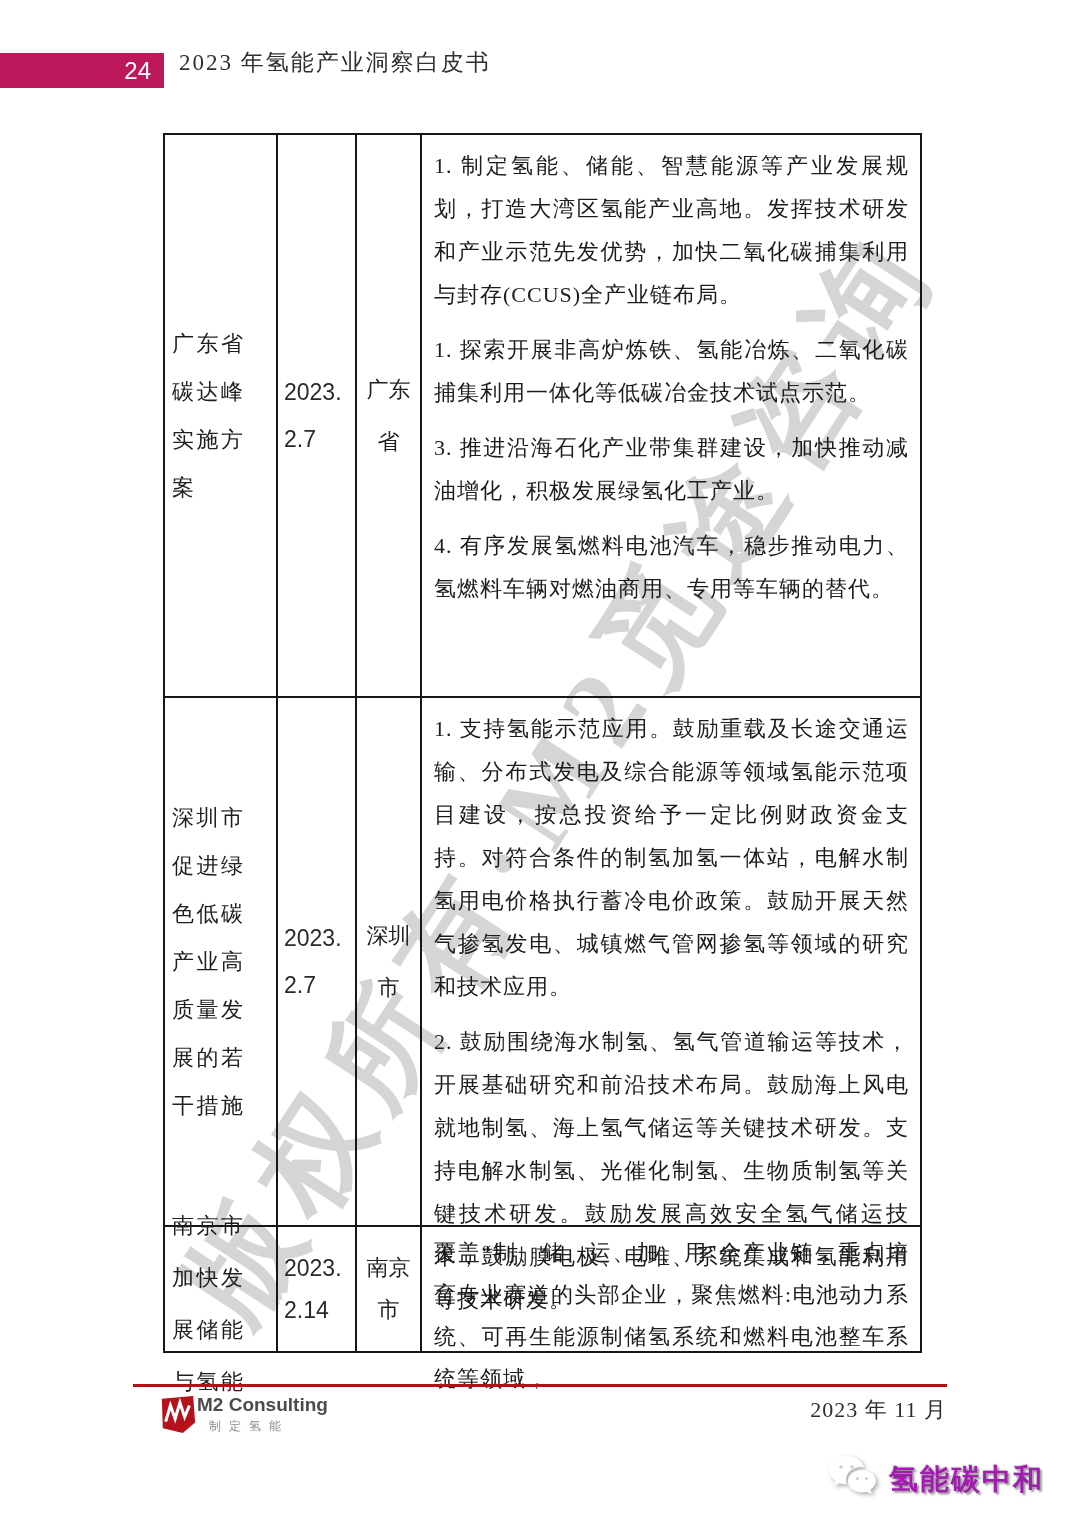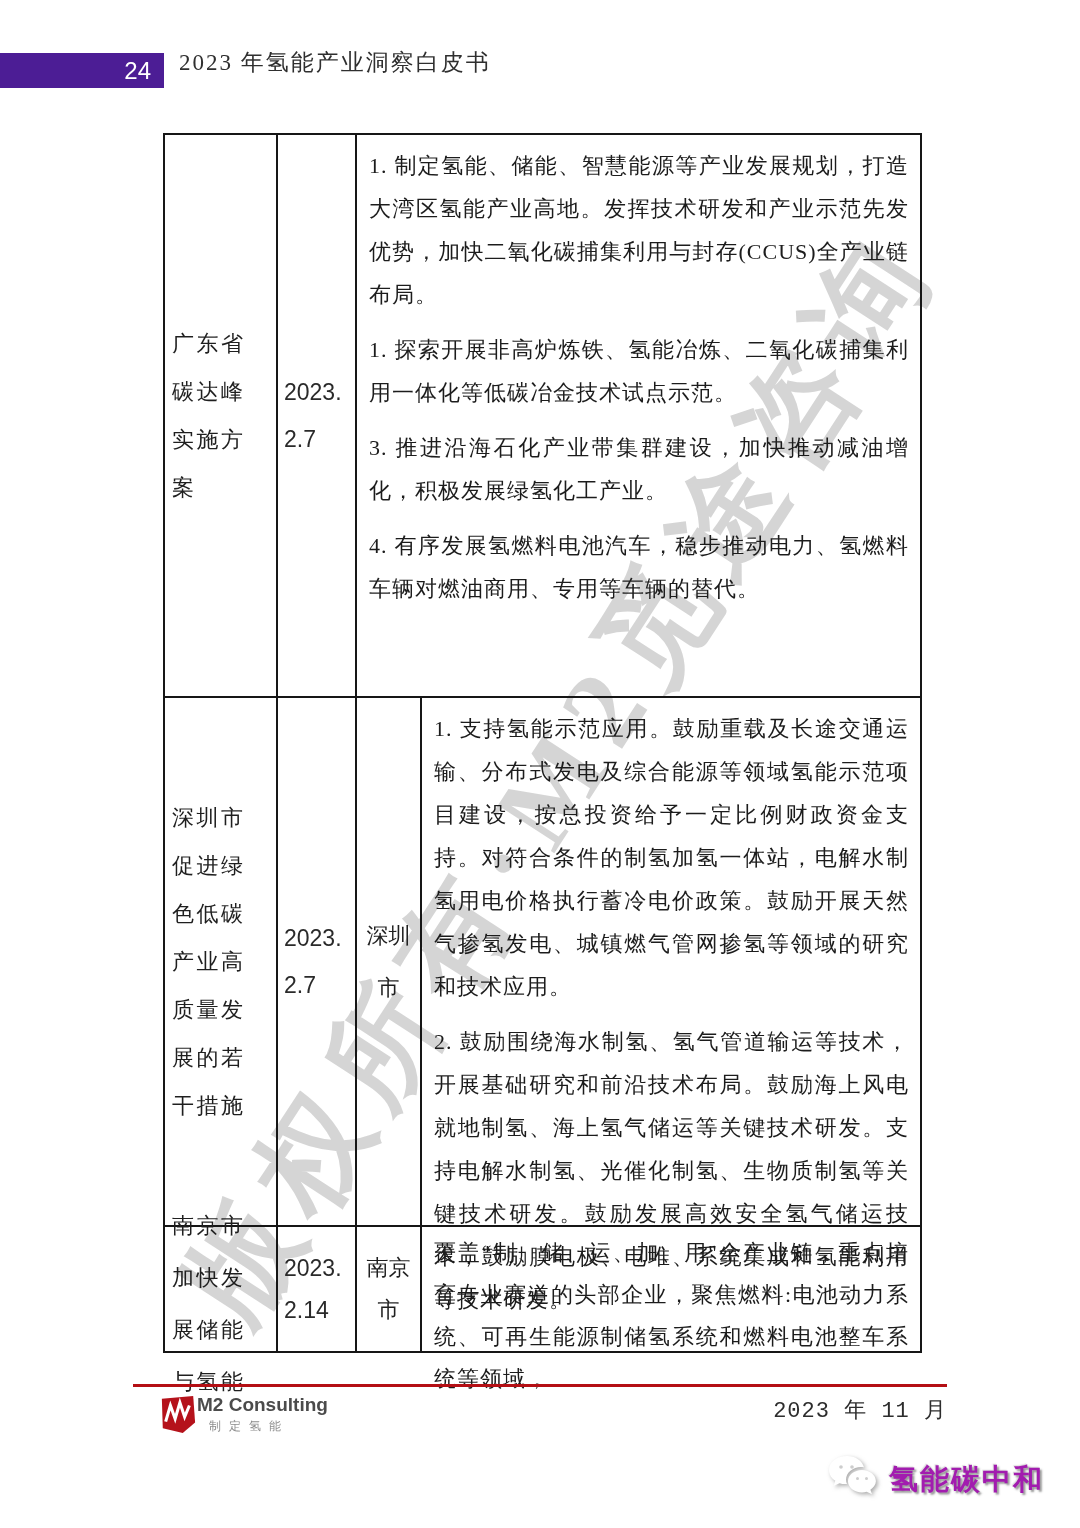--- a/index.html
+++ b/index.html
@@ -5,21 +5,21 @@
   * { box-sizing: border-box; }
   html,body { margin:0; padding:0; background:#ffffff; }
   .page {
     position:relative; width:1080px; height:1528px; background:#fff;
     overflow:hidden; font-family:"Liberation Serif", serif; color:#1f1f1f;
   }
 
   
   .header-bar {
     position:absolute; top:53px; left:0; width:164px; height:35px;
-    background:#4c1d95; display:flex; align-items:center; justify-content:flex-end;
+    background:#be185d; display:flex; align-items:center; justify-content:flex-end;
     padding-right:13px;
   }
   .page-num { color:#fff; font-size:24px; font-family:"Liberation Sans", sans-serif; }
   .header-title {
     position:absolute; top:47px; left:179px; font-size:23px; color:#2f2f2f;
     letter-spacing:2px; font-weight:500;
   }
 
   
   .watermark {
@@ -59,21 +59,21 @@
   .c-content p:last-child { margin-bottom:0; }
   .r2 .c-content { padding-top:5px; }
   .r2 .c-content p { line-height:42px; }
 
   
   .footer-line { position:absolute; top:1384px; left:133px; width:814px; height:3px; background:#b40f14; z-index:2; }
   .footer-logo { position:absolute; top:1394px; left:159px; display:flex; align-items:flex-start; gap:0; z-index:2; }
   .logo-mark { width:38px; height:42px; }
   .logo-text .name { font-family:"Liberation Sans", sans-serif; font-weight:bold; font-size:19px; color:#4b4b4b; }
   .logo-text .cn { font-size:12px; color:#8d8d8d; letter-spacing:8px; margin-top:2px; padding-left:12px; }
-  .footer-date { position:absolute; top:1395px; right:133px; font-size:22px; color:#2d2d2d; z-index:2; letter-spacing:1px;font-family:Liberation Mono, monospace; }
+  .footer-date { position:absolute; top:1395px; right:133px; font-size:22px; color:#2d2d2d; z-index:2; letter-spacing:1px; }
 
   
   .wechat-badge { position:absolute; top:1454px; right:36px; display:flex; align-items:center; gap:8px; z-index:3; }
   .wechat-icon svg { filter: drop-shadow(2px 2px 2px rgba(150,150,150,0.8)); }
   .badge-label {
     font-family:"Liberation Sans", sans-serif; font-size:29px; font-weight:bold;
     color:#a21caf; letter-spacing:2px;
     text-shadow:2px 2px 2px rgba(140,140,140,0.9), -1px -1px 1px rgba(190,190,190,0.5);
   }
 </style>
@@ -91,20 +91,24 @@
 
   <div class="ptable">
 
     <div class="trow r0">
       <div class="tcell c-policy">
         <div class="ptxt">广东省碳达峰实施方案</div>
       </div>
       <div class="tcell c-date">
         <span>2023.</span>
         <span>2.7</span>
+      </div>
+      <div class="tcell c-region">
+        <span>广东</span>
+        <span>省</span>
       </div>
       <div class="tcell c-content">
         <p>1. 制定氢能、储能、智慧能源等产业发展规划，打造大湾区氢能产业高地。发挥技术研发和产业示范先发优势，加快二氧化碳捕集利用与封存(CCUS)全产业链布局。</p>
         <p>1. 探索开展非高炉炼铁、氢能冶炼、二氧化碳捕集利用一体化等低碳冶金技术试点示范。</p>
         <p>3. 推进沿海石化产业带集群建设，加快推动减油增化，积极发展绿氢化工产业。</p>
         <p>4. 有序发展氢燃料电池汽车，稳步推动电力、氢燃料车辆对燃油商用、专用等车辆的替代。</p>
       </div>
     </div>
 
     <div class="trow r1">

